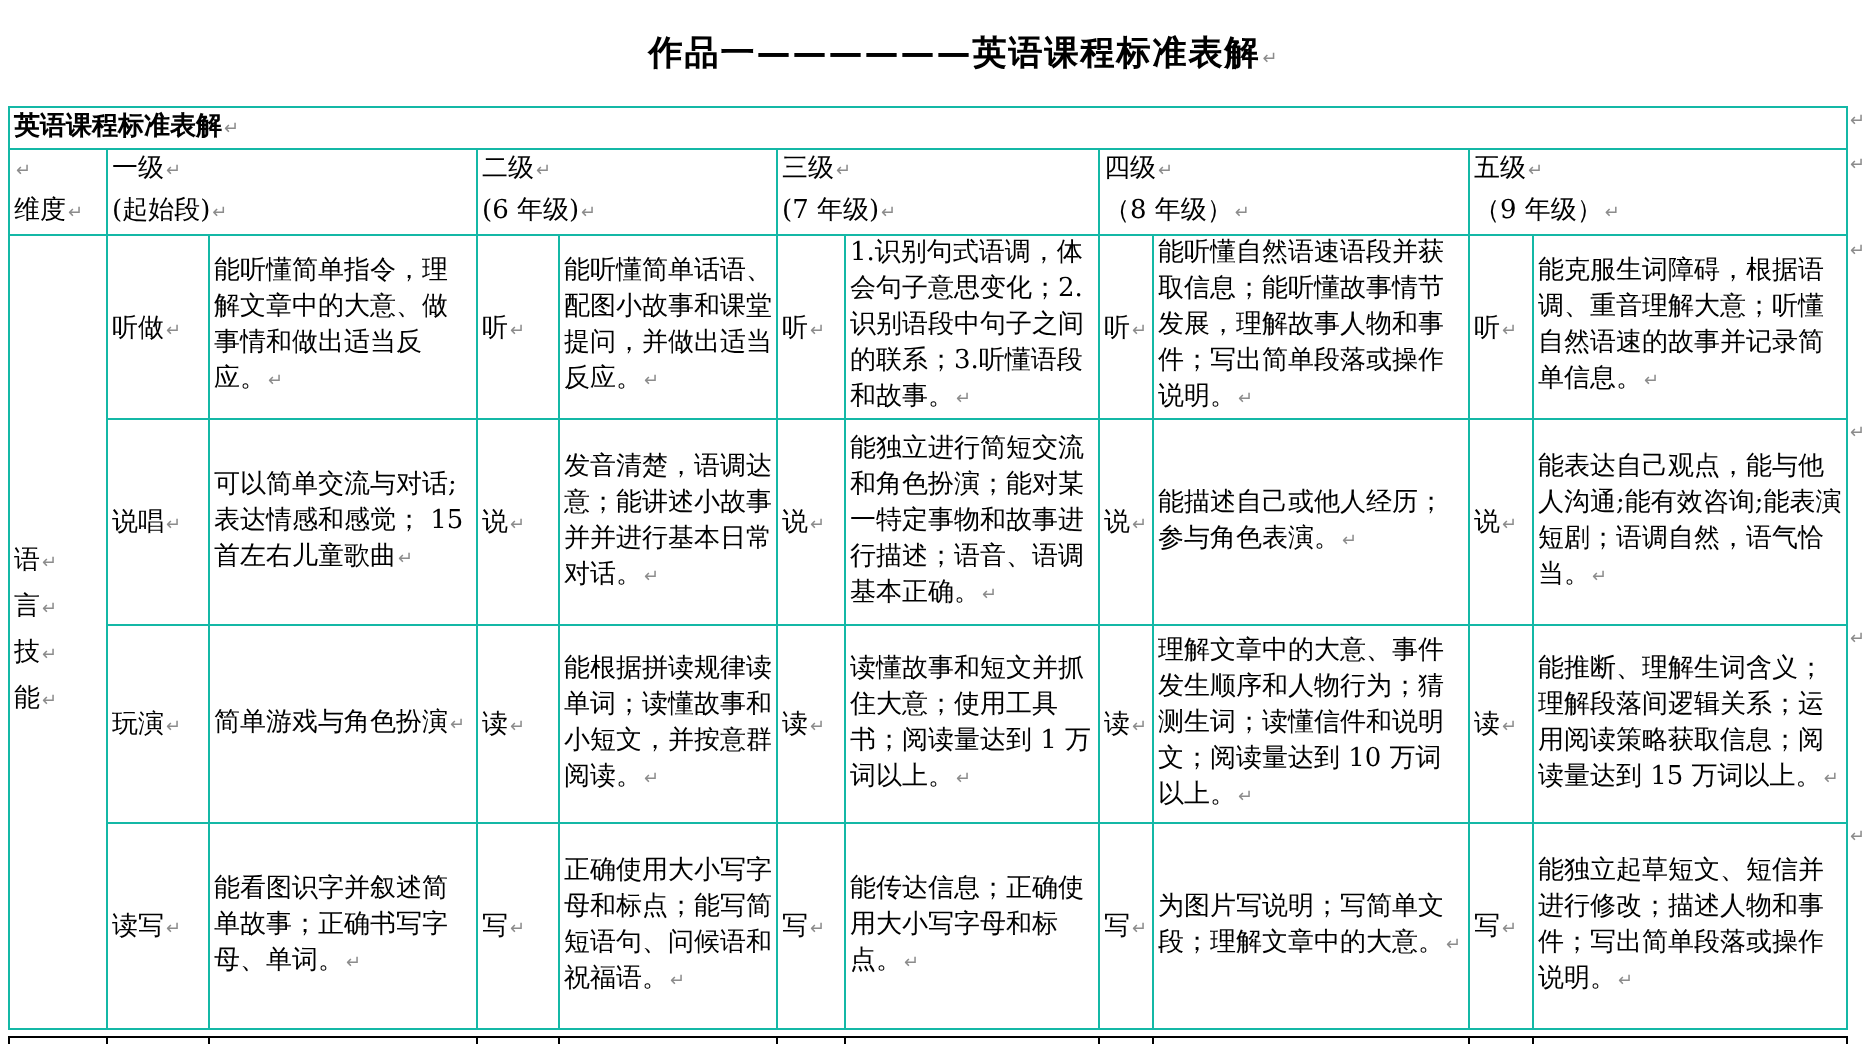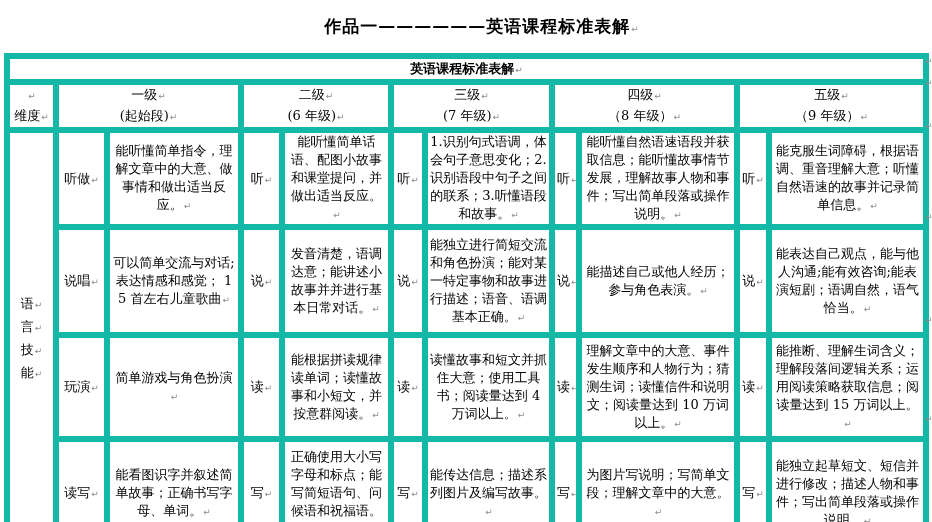--- a/index.html
+++ b/index.html
@@ -8,21 +8,21 @@
     font-family:"DejaVu Serif","Liberation Serif",serif;position:relative;
   }
   .doc-title{
     height:53px;box-sizing:border-box;padding-top:15px;
     text-align:center;font-weight:bold;font-size:17px;letter-spacing:1px;padding-left:32px;
   }
   table.std{
     border-collapse:collapse;table-layout:fixed;margin-left:4px;width:920px;
   }
   table.std td{
-    border:6px solid #14b8a6;vertical-align:middle;text-align:center;
+    border:1px solid #14b8a6;vertical-align:middle;text-align:left;
     padding:0 2px;overflow:hidden;word-break:break-all;
   }
   tr.t-title td{font-weight:bold;font-size:13px;height:20px;line-height:18px;}
   tr.t-head td{font-size:13px;height:41px;line-height:19px;font-weight:normal;}
   td.dim{font-size:13px;line-height:21px;}
   td.skill{font-size:13px;white-space:nowrap;}
   td.lab{font-size:13px;white-space:nowrap;padding:0;}
   td.content{font-size:13px;line-height:18px;}
   tr.r1 td{height:90px;}
   tr.r2 td{height:102px;}
@@ -126,34 +126,34 @@
     <td class="lab"><span>说</span><span class="pm">↵</span></td>
     <td class="content"><span>能表达自己观点，能与他人沟通;能有效咨询;能表演短剧；语调自然，语气恰当。</span><span class="pm">↵</span></td>
   </tr>
 
   <tr class="r3">
     <td class="skill"><span>玩演</span><span class="pm">↵</span></td>
     <td class="content"><span>简单游戏与角色扮演</span><span class="pm">↵</span></td>
     <td class="lab"><span>读</span><span class="pm">↵</span></td>
     <td class="content"><span>能根据拼读规律读单词；读懂故事和小短文，并按意群阅读。</span><span class="pm">↵</span></td>
     <td class="lab"><span>读</span><span class="pm">↵</span></td>
-    <td class="content"><span>读懂故事和短文并抓住大意；使用工具书；阅读量达到 4 万词以上。</span><span class="pm">↵</span></td>
+    <td class="content"><span>读懂故事和短文并抓住大意；使用工具书；阅读量达到 1 万词以上。</span><span class="pm">↵</span></td>
     <td class="lab"><span>读</span><span class="pm">↵</span></td>
     <td class="content"><span>理解文章中的大意、事件发生顺序和人物行为；猜测生词；读懂信件和说明文；阅读量达到 10 万词以上。</span><span class="pm">↵</span></td>
     <td class="lab"><span>读</span><span class="pm">↵</span></td>
     <td class="content"><span>能推断、理解生词含义；理解段落间逻辑关系；运用阅读策略获取信息；阅读量达到 15 万词以上。</span><span class="pm">↵</span></td>
   </tr>
 
   <tr class="r4">
     <td class="skill"><span>读写</span><span class="pm">↵</span></td>
     <td class="content"><span>能看图识字并叙述简单故事；正确书写字母、单词。</span><span class="pm">↵</span></td>
     <td class="lab"><span>写</span><span class="pm">↵</span></td>
     <td class="content"><span>正确使用大小写字母和标点；能写简短语句、问候语和祝福语。</span><span class="pm">↵</span></td>
     <td class="lab"><span>写</span><span class="pm">↵</span></td>
-    <td class="content"><span>能传达信息；描述系列图片及编写故事。</span><span class="pm">↵</span></td>
+    <td class="content"><span>能传达信息；正确使用大小写字母和标点。</span><span class="pm">↵</span></td>
     <td class="lab"><span>写</span><span class="pm">↵</span></td>
     <td class="content"><span>为图片写说明；写简单文段；理解文章中的大意。</span><span class="pm">↵</span></td>
     <td class="lab"><span>写</span><span class="pm">↵</span></td>
     <td class="content"><span>能独立起草短文、短信并进行修改；描述人物和事件；写出简单段落或操作说明。</span><span class="pm">↵</span></td>
   </tr>
 </tbody>
   </table>
 
 <div class="partial-row">
   <span class="stub" style="left:0"></span>

